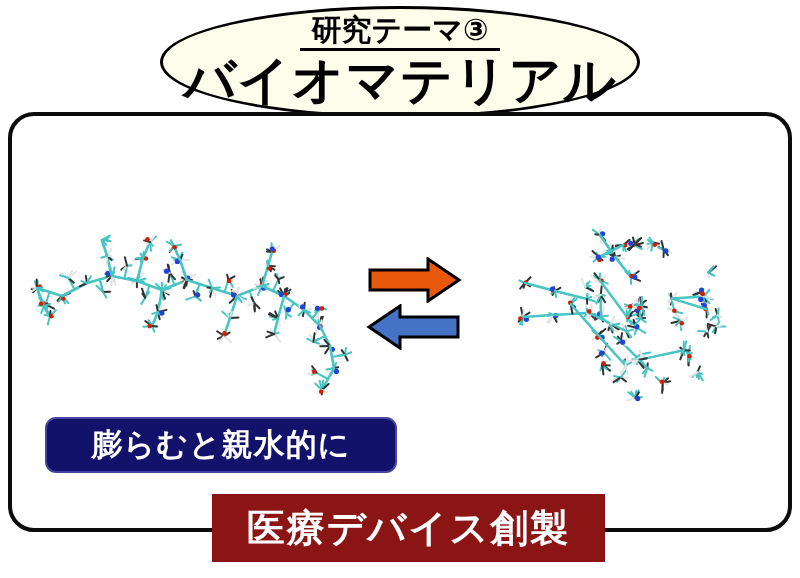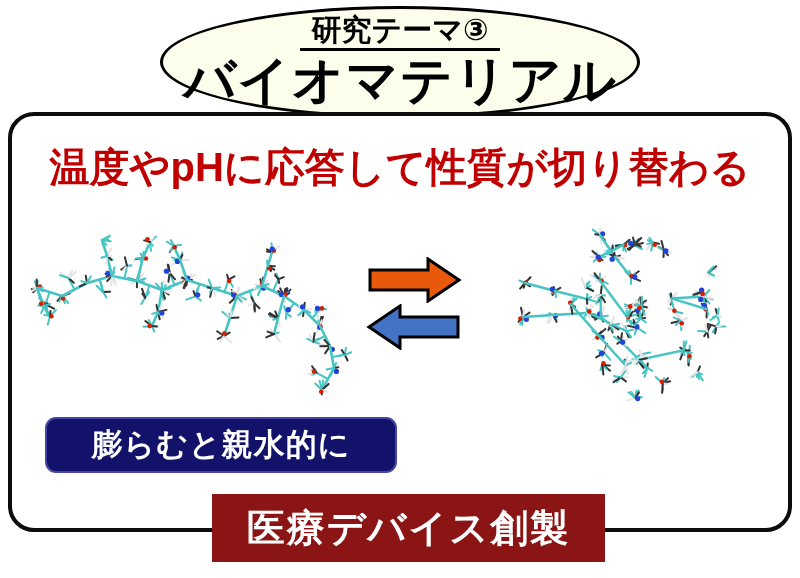--- a/index.html
+++ b/index.html
@@ -36,21 +36,20 @@
 
 <div class="stage" style="--headline: #c00000; --banner-fill: #fdfdec; --panel-border: #0c0c0c; --label-bg: #12126b; --bottom-bg: #8b1414;">
 
   <div class="banner">
     <div class="banner-subtitle">研究テーマ③</div>
     <div class="banner-title">バイオマテリアル</div>
   </div>
 
   <div class="main-box"></div>
 
-  <div class="headline">温度やpHに応答して性質が切り替わる</div>
 
   <svg class="mol mol-left" viewBox="0 0 330 190">
       <line x1="15.0" y1="70.0" x2="19.4" y2="70.3" stroke="#e4e4e4" stroke-width="2" stroke-linecap="round"></line>
       <line x1="15.0" y1="70.0" x2="12.8" y2="63.2" stroke="#47c4c4" stroke-width="2" stroke-linecap="round"></line>
       <line x1="15.0" y1="70.0" x2="9.7" y2="71.1" stroke="#333333" stroke-width="2" stroke-linecap="round"></line>
       <line x1="15.0" y1="70.0" x2="14.3" y2="64.5" stroke="#47c4c4" stroke-width="2" stroke-linecap="round"></line>
       <line x1="15.0" y1="70.0" x2="15.6" y2="62.9" stroke="#47c4c4" stroke-width="2" stroke-linecap="round"></line>
       <line x1="15.0" y1="70.0" x2="11.1" y2="74.2" stroke="#333333" stroke-width="2" stroke-linecap="round"></line>
       <circle cx="17.9" cy="68.5" r="2.3" fill="#d42000"></circle>
       <line x1="15" y1="70" x2="40" y2="78" stroke="#47c4c4" stroke-width="2.6" stroke-linecap="round"></line>

